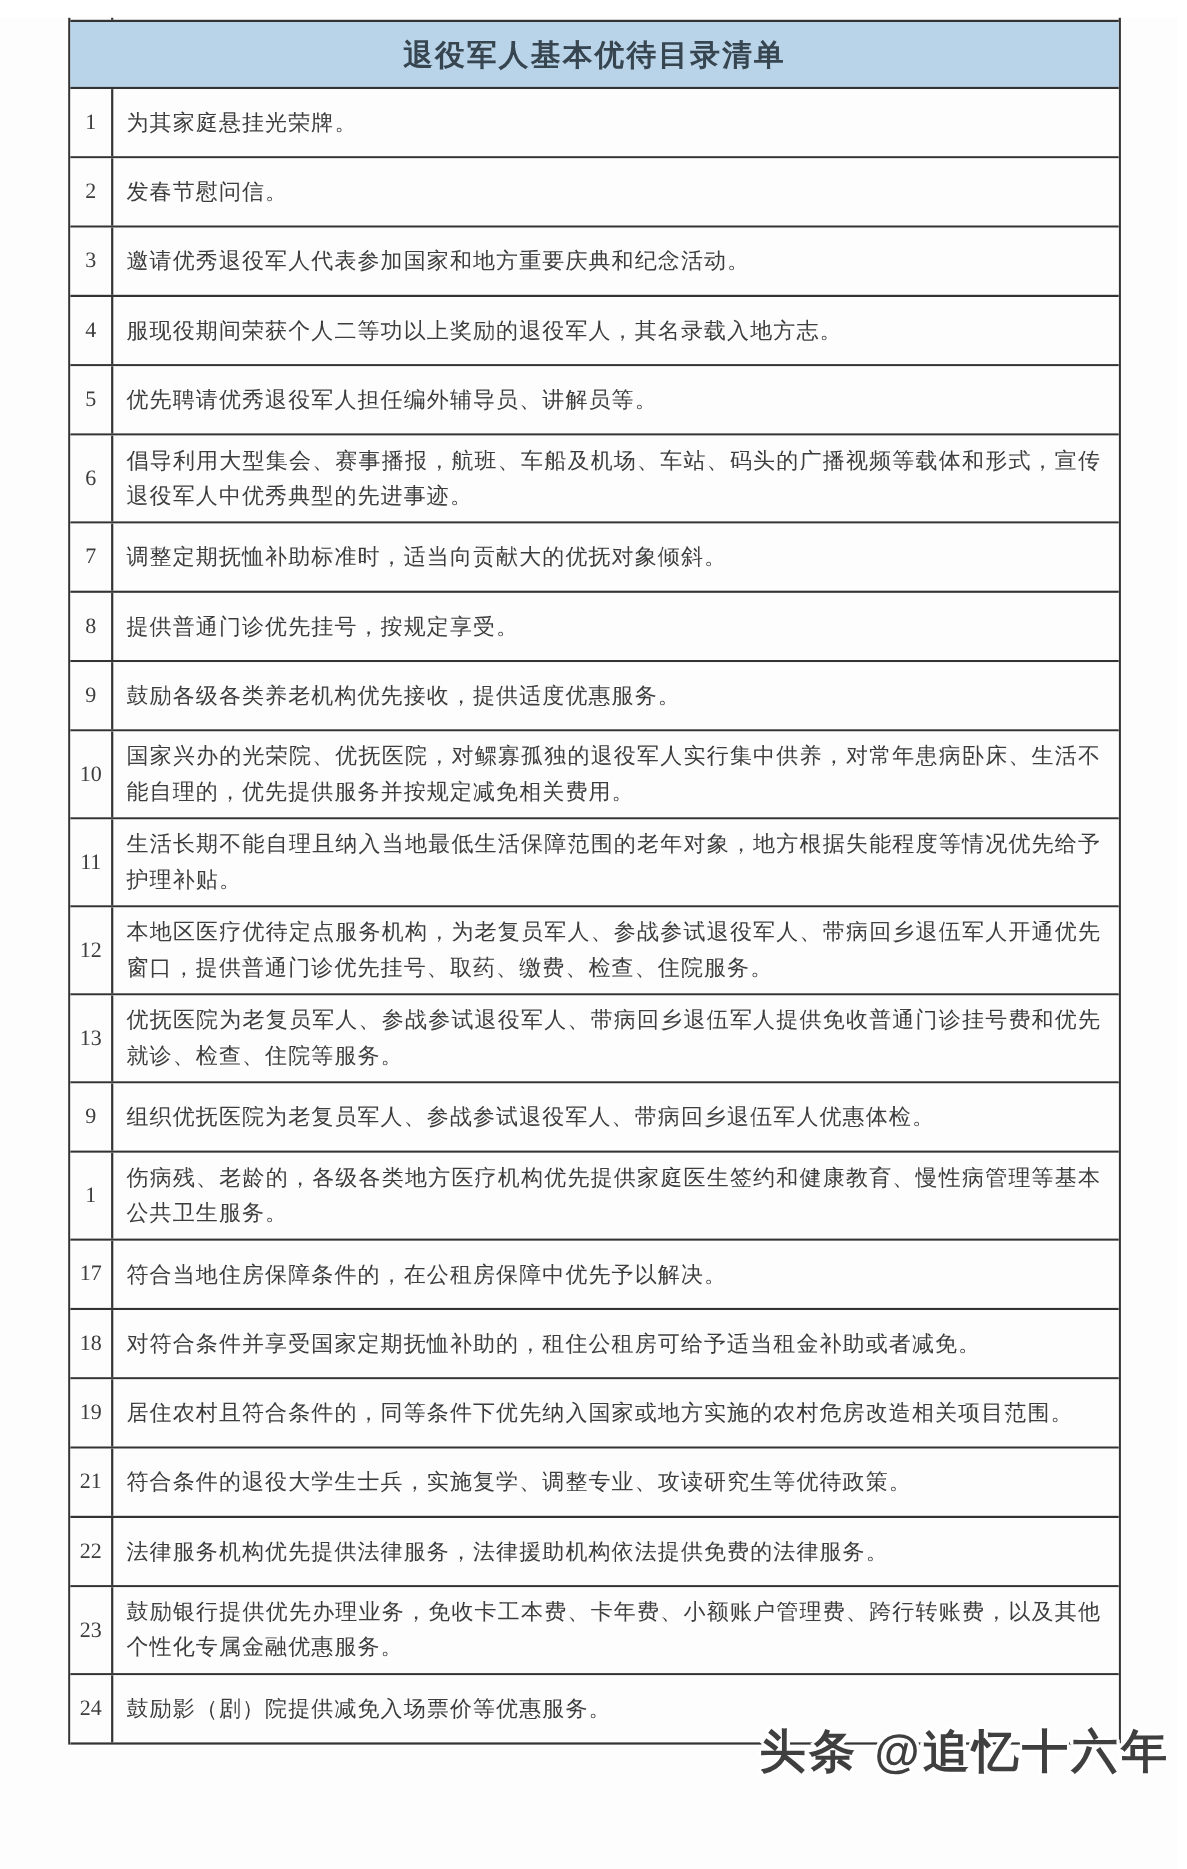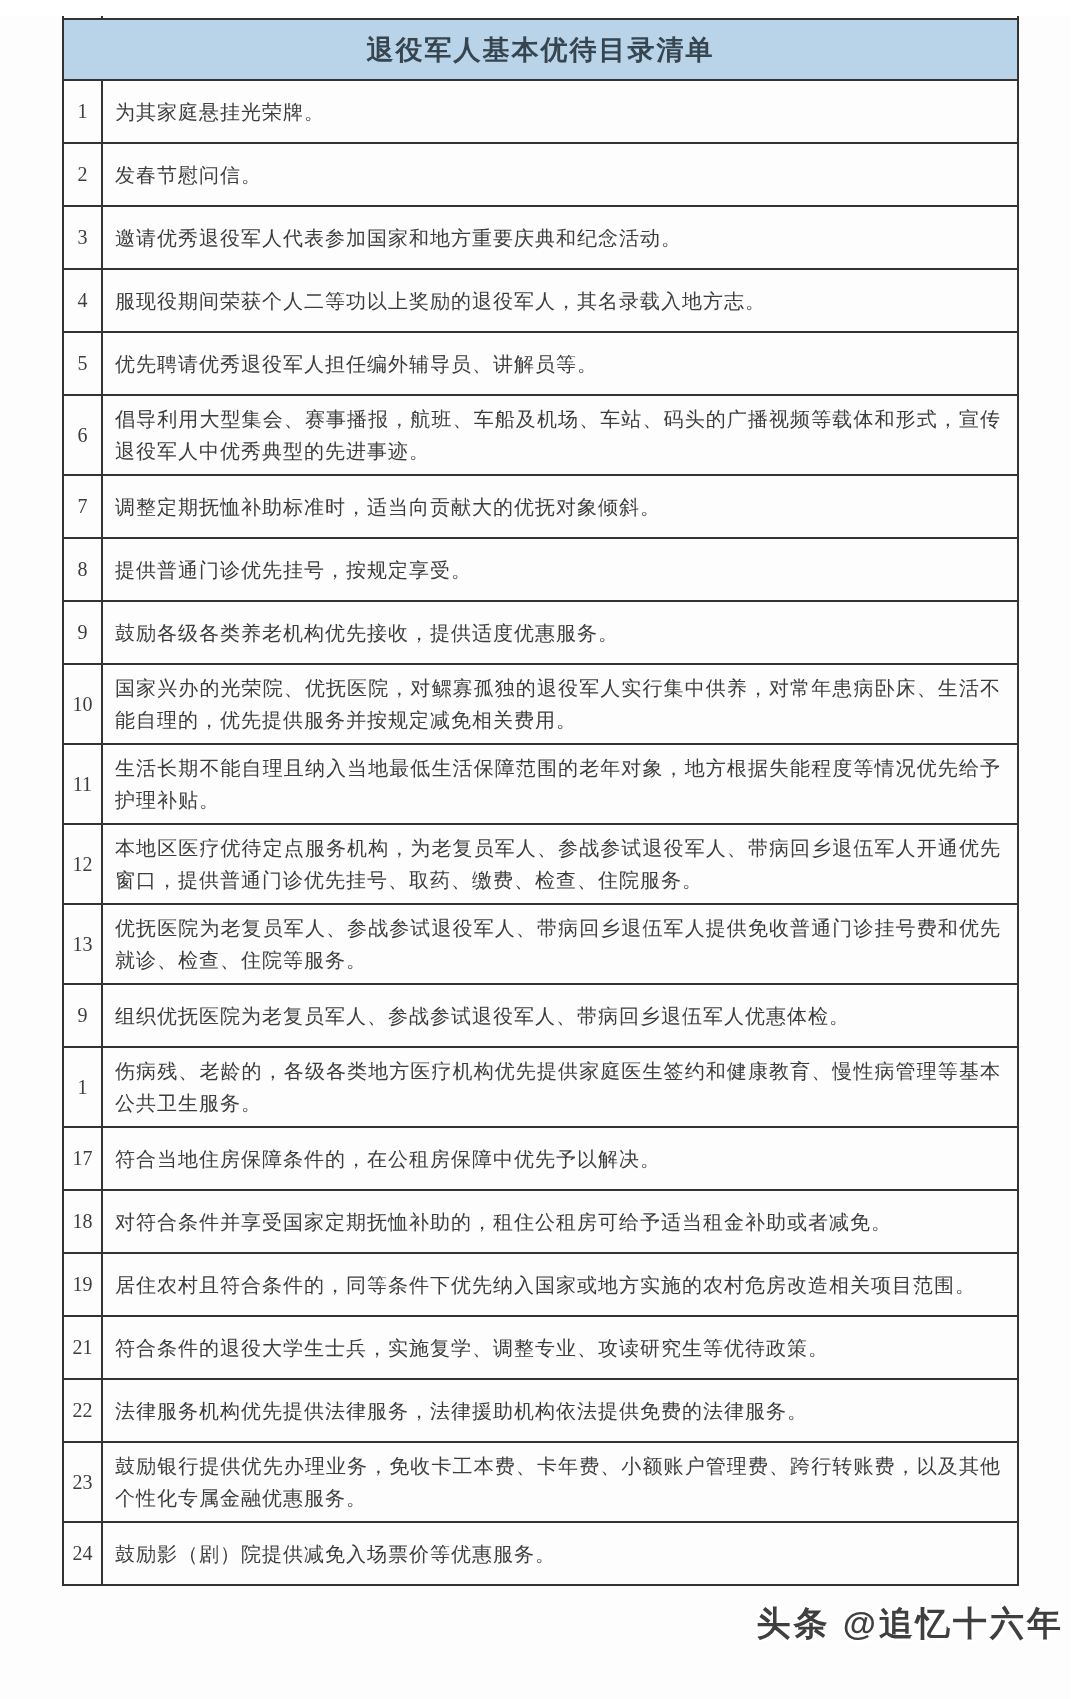--- a/index.html
+++ b/index.html
@@ -74,24 +74,24 @@
     width: 100%;
     max-width: 890px;
     font-size: 20px;
     line-height: 32px;
     letter-spacing: 1px;
     text-align: justify;
   }
   .watermark {
     position: absolute;
     right: 6px;
-    top: 1585px;
+    top: 1548px;
     font-family: "Liberation Sans", "DejaVu Sans", sans-serif;
     font-weight: bold;
-    font-size: 34px;
+    font-size: 42px;
     letter-spacing: 3px;
     color: var(--watermark-color, #3f3f3f);
     text-shadow:
       -2px -2px 0 #ffffff,
        2px -2px 0 #ffffff,
       -2px  2px 0 #ffffff,
        2px  2px 0 #ffffff,
        3px  3px 0 #ffffff,
       -3px  0   0 #ffffff,
        3px  0   0 #ffffff;

